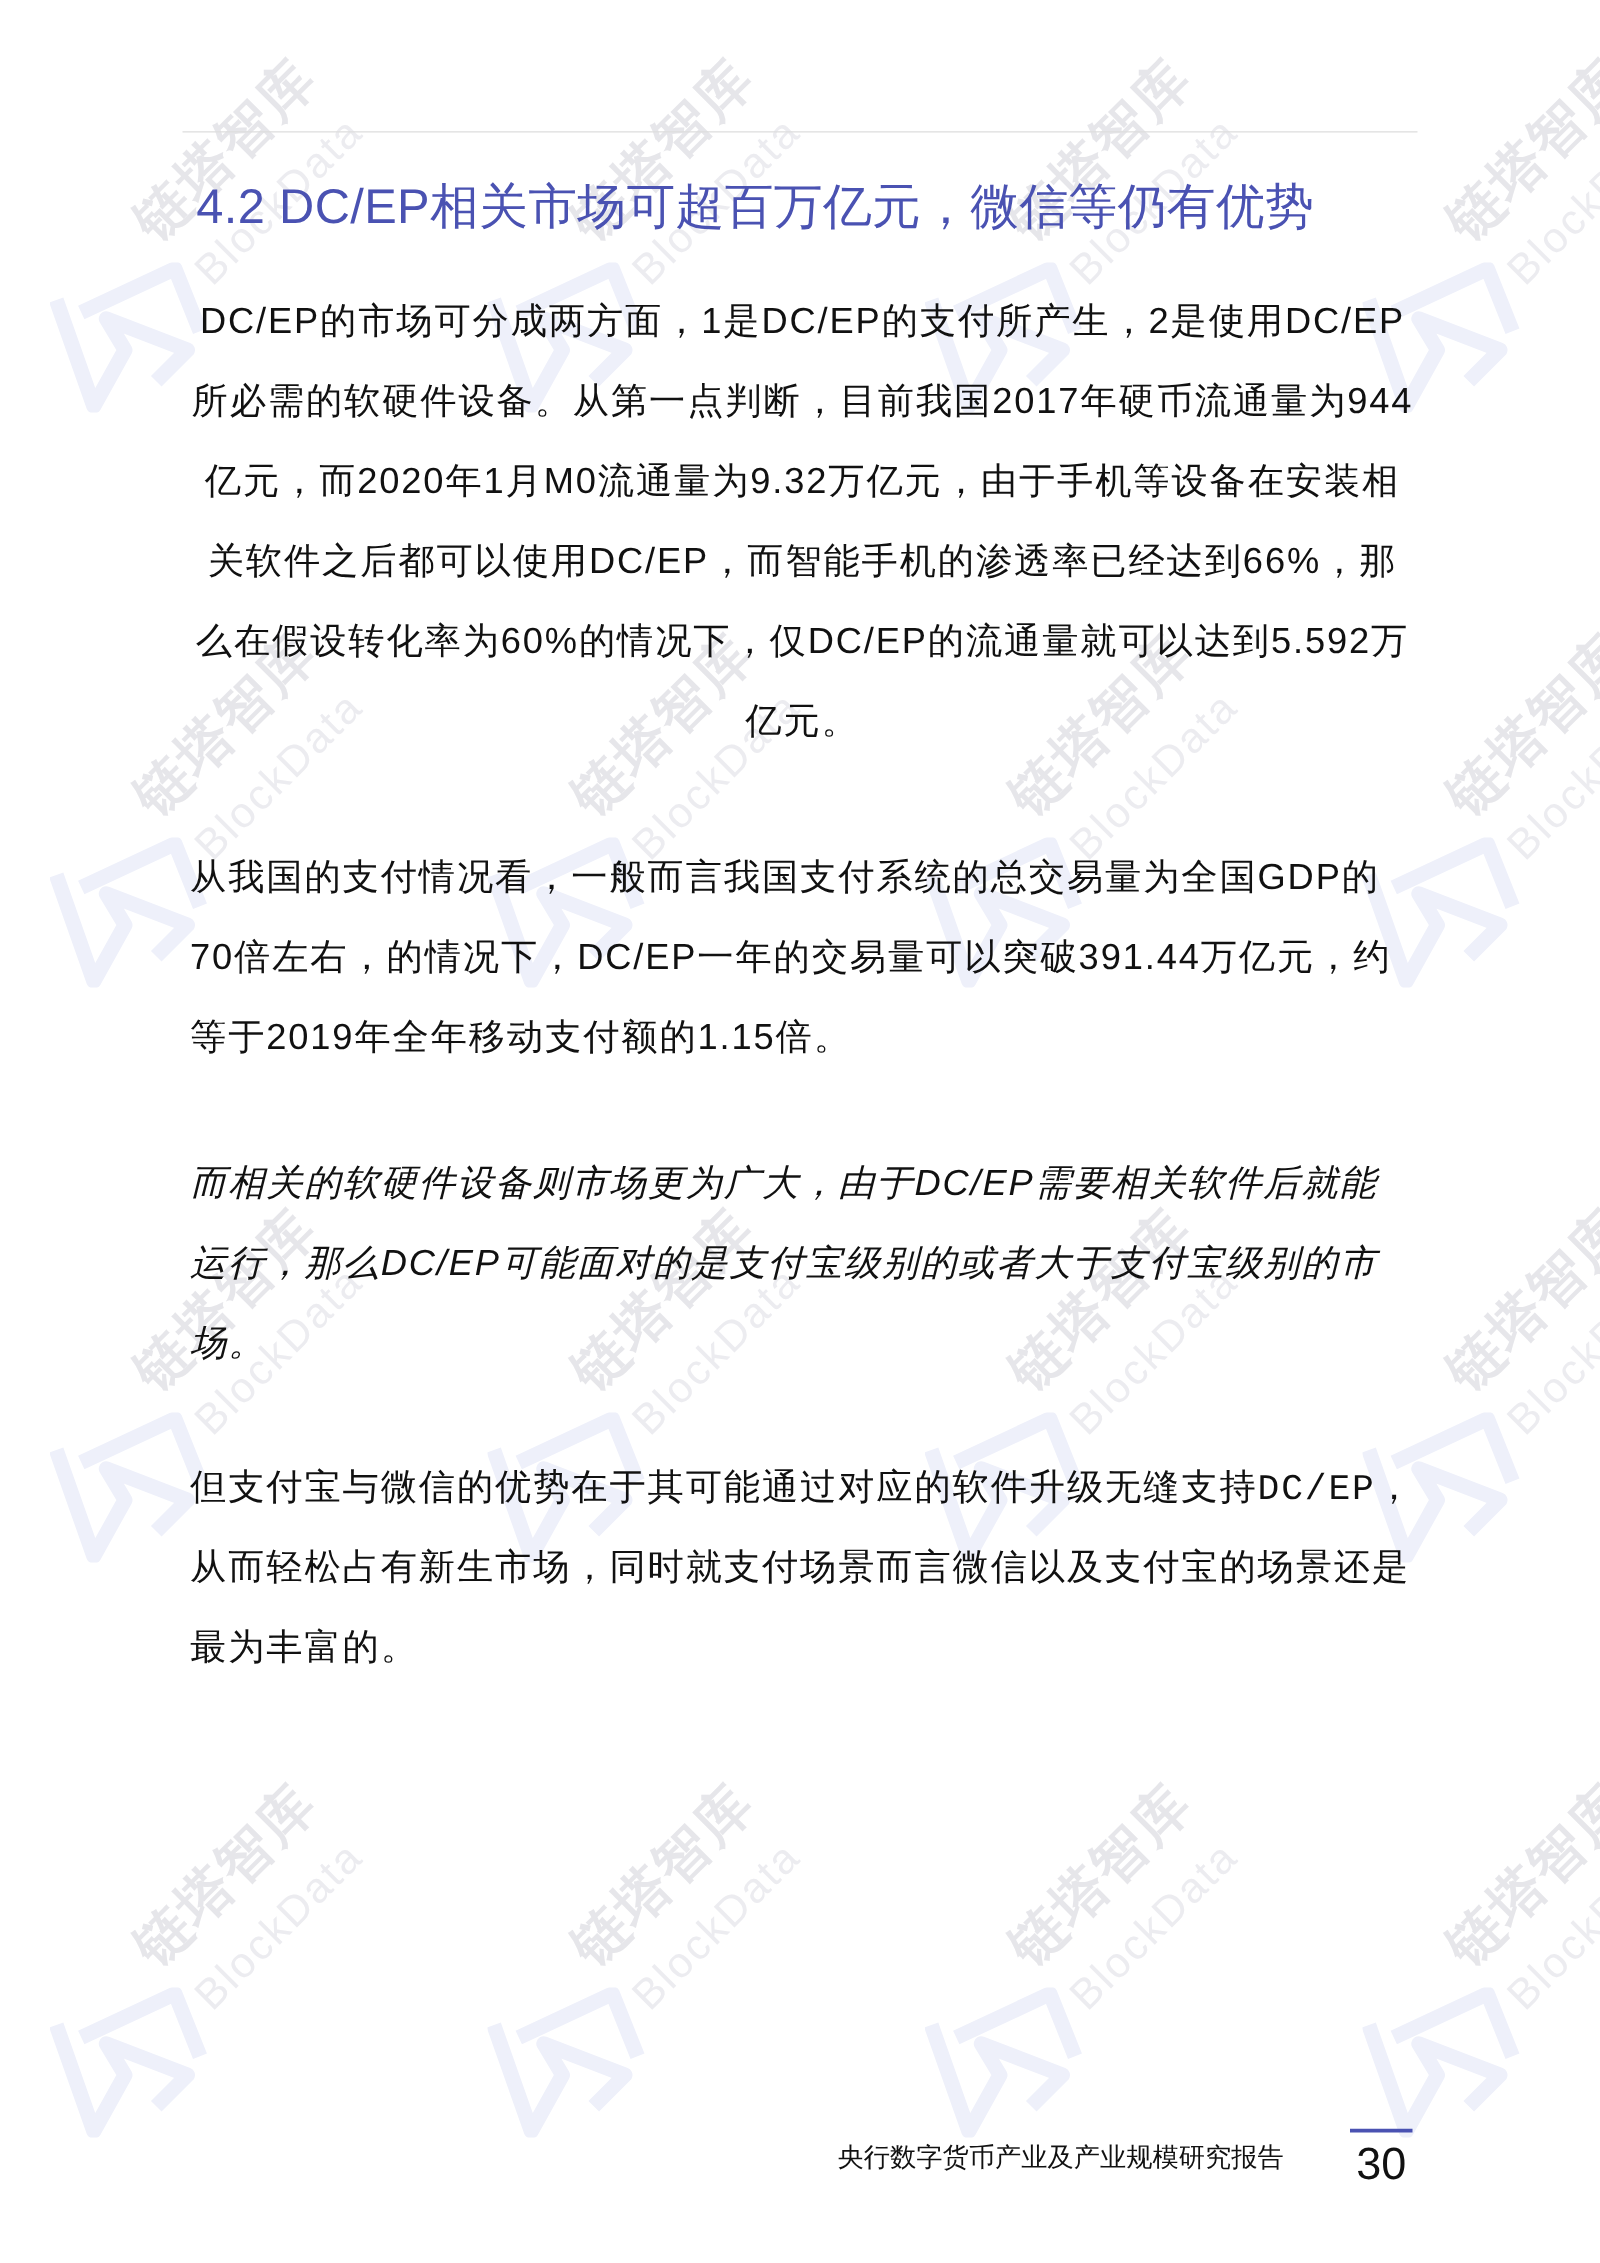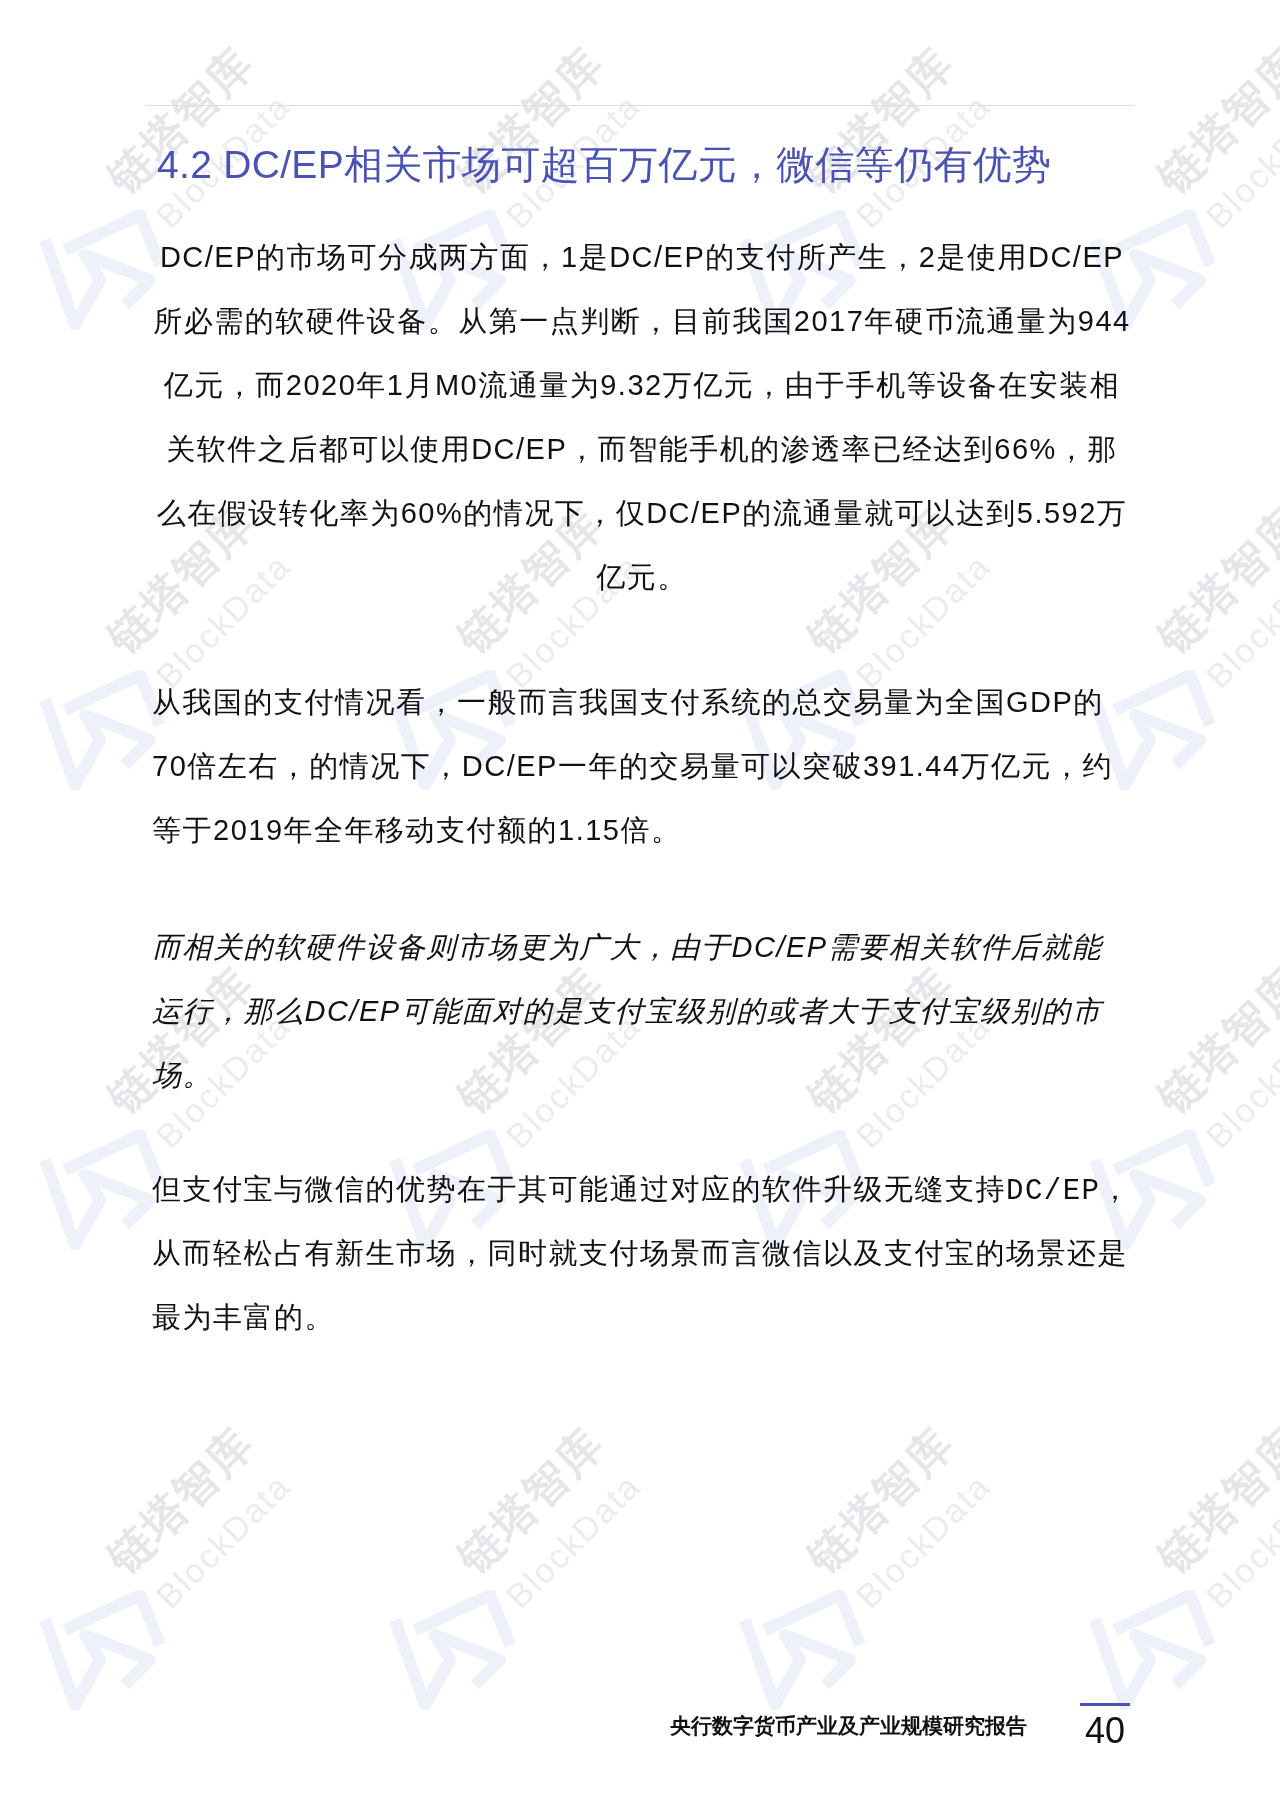--- a/index.html
+++ b/index.html
@@ -85,21 +85,21 @@
       line-height: 64px;
       color: #111111;
       letter-spacing: 1.5px;
       margin: 0;
     }
     .footer-title {
       position: absolute;
       left: 670px;
       top: 1712px;
       font-size: 21px;
-      font-weight: bold;
+      font-weight: normal;
       color: #111111;
       white-space: nowrap;
     }
     .page-number-bar {
       position: absolute;
       left: 1080px;
       top: 1703px;
       width: 50px;
       height: 3px;
       background: #4a52b2;
@@ -237,14 +237,14 @@
 
   <h2 class="section-title" style="margin:0;font-weight:normal;">4.2 DC/EP相关市场可超百万亿元，微信等仍有优势</h2>
 
   <p class="paragraph" style="top:225px;text-align:center;">DC/EP的市场可分成两方面，1是DC/EP的支付所产生，2是使用DC/EP所必需的软硬件设备。从第一点判断，目前我国2017年硬币流通量为944亿元，而2020年1月M0流通量为9.32万亿元，由于手机等设备在安装相关软件之后都可以使用DC/EP，而智能手机的渗透率已经达到66%，那么在假设转化率为60%的情况下，仅DC/EP的流通量就可以达到5.592万亿元。</p>
   <p class="paragraph" style="top:670px;">从我国的支付情况看，一般而言我国支付系统的总交易量为全国GDP的70倍左右，的情况下，DC/EP一年的交易量可以突破391.44万亿元，约等于2019年全年移动支付额的1.15倍。</p>
   <p class="paragraph" style="top:915px;font-style:italic;">而相关的软硬件设备则市场更为广大，由于DC/EP需要相关软件后就能运行，那么DC/EP可能面对的是支付宝级别的或者大于支付宝级别的市场。</p>
   <p class="paragraph" style="top:1160px;font-family:Liberation Mono, monospace;">但支付宝与微信的优势在于其可能通过对应的软件升级无缝支持DC/EP，从而轻松占有新生市场，同时就支付场景而言微信以及支付宝的场景还是最为丰富的。</p>
 
   <div class="footer-title">央行数字货币产业及产业规模研究报告</div>
   <div class="page-number-bar"></div>
-  <div class="page-number">40</div>
+  <div class="page-number">30</div>
 </div>
 
 </body></html>

